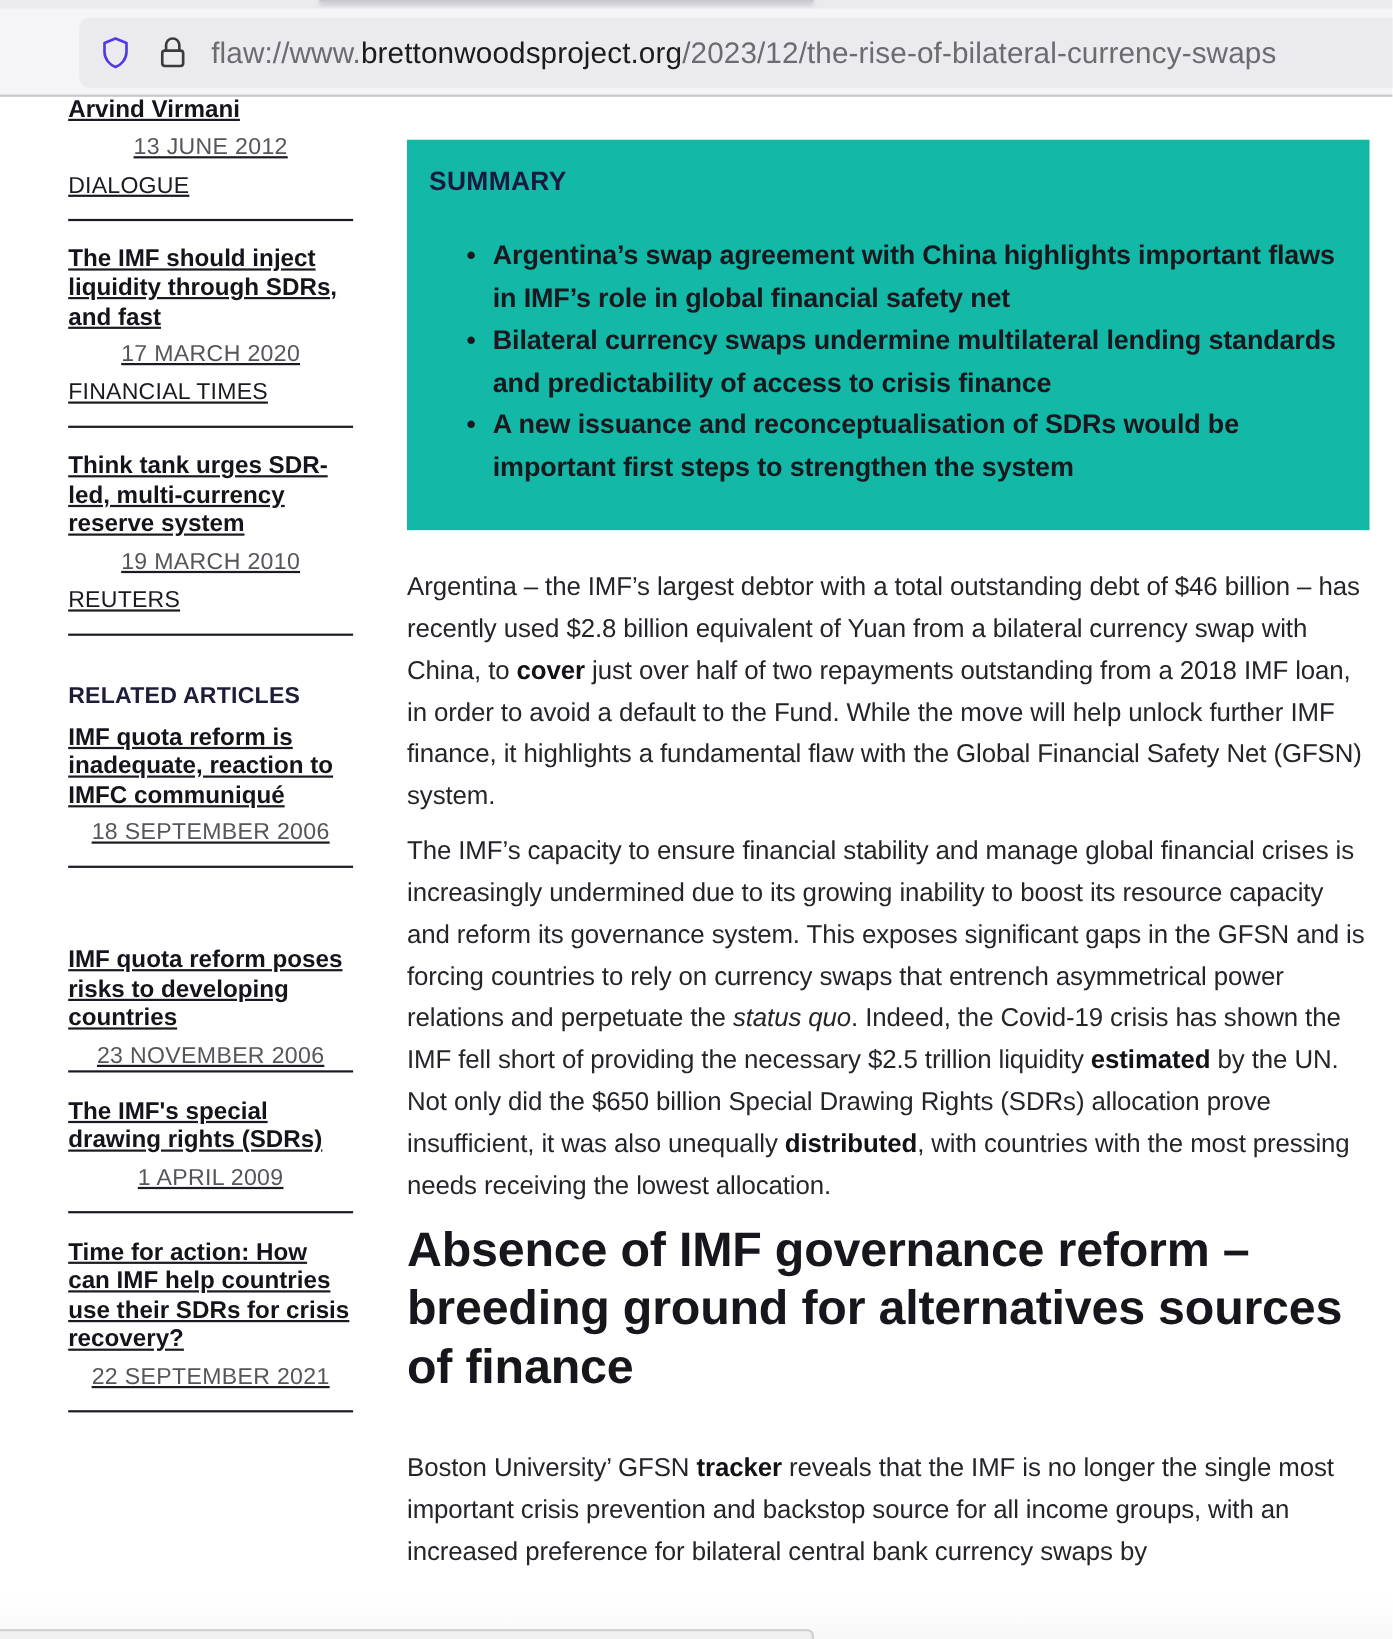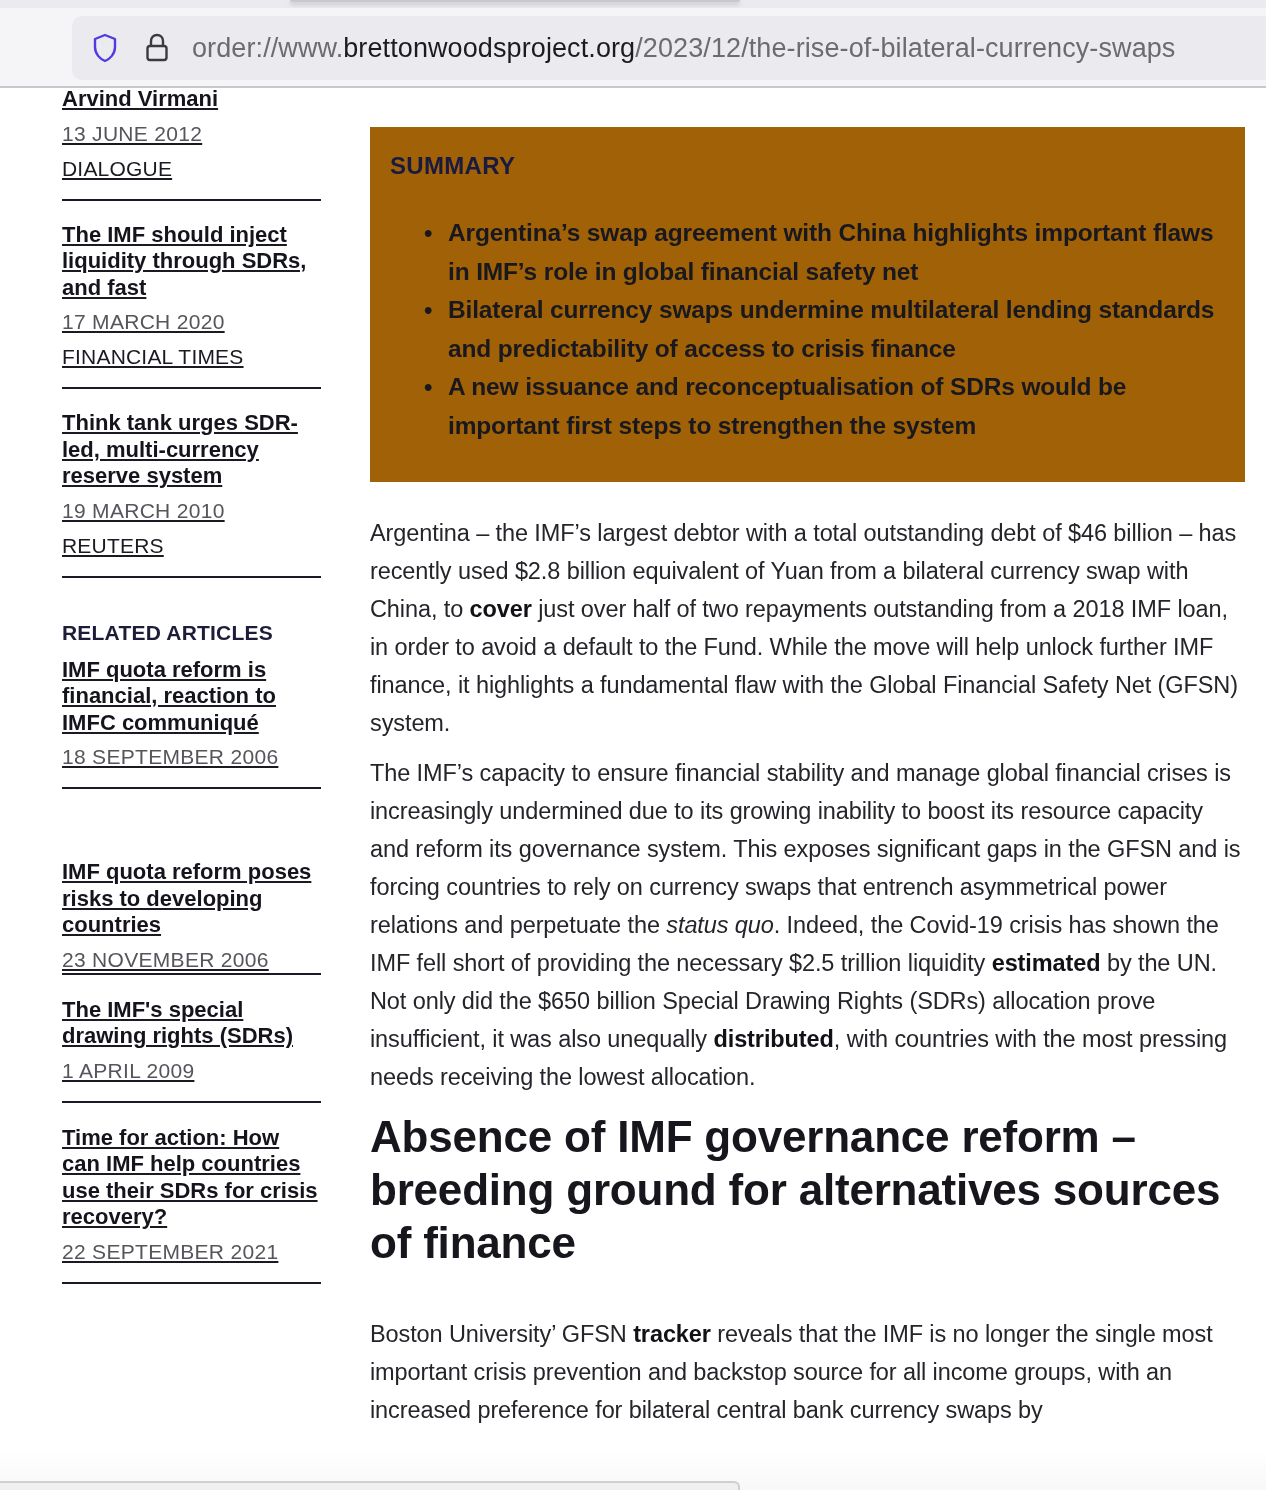--- a/index.html
+++ b/index.html
@@ -13,29 +13,29 @@
   .urlbar { position: absolute; left: 72px; top: 8px; width: 1210px; height: 64px; background: #ebeaef; border-radius: 10px; display: flex; align-items: center; }
   .urlbar .shield { margin-left: 18px; width: 30px; height: 34px; display: flex; align-items: center; justify-content: center; }
   .urlbar .lock { margin-left: 24px; width: 26px; height: 34px; display: flex; align-items: center; justify-content: center; }
   .urlbar .url { margin-left: 22px; font-size: 27px; letter-spacing: 0.1px; white-space: nowrap; color: #6b6b70; font-family: "Liberation Sans", sans-serif; }
   .urlbar .url .domain { color: #1c1c1e; text-align: right; }
 
   
   .sidebar { position: absolute; left: 62px; top: 88px; width: 259px; }
   .side-block { border-bottom: 2px solid #1a1a26; text-decoration: underline; }
   .side-title { font-size: 22px; font-weight: 600; line-height: 26.5px; color: #14141c; }
-  .side-date { font-size: 21px; color: #55555c; line-height: 26px; margin-top: 8px; letter-spacing: 0.3px; }
+  .side-date { font-size: 21px; color: #55555c; line-height: 26px; margin-top: 8px; letter-spacing: 0.3px; text-align: center; }
   .side-source { font-size: 21px; color: #1a1a22; line-height: 26px; margin-top: 9px; letter-spacing: 0.2px; }
   .related-heading { font-size: 21px; font-weight: 700; color: #1d1d3a; margin-top: 43px; letter-spacing: 0.2px; }
 
   
   .main { position: absolute; left: 370px; top: 88px; width: 875px; }
   .caption-box { background: #e9e9ea; height: 40px; text-align: center; position: relative; overflow: hidden; }
   .caption-text { position: absolute; left: 0; right: 0; top: -6px; font-size: 21px; color: #2b2b30; }
-  .summary { margin-top: 39px; background: #a16207; height: 355px; padding: 25px 20px 0 20px; }
+  .summary { margin-top: 39px; background: #14b8a6; height: 355px; padding: 25px 20px 0 20px; }
   .summary h3 { font-size: 24px; font-weight: 600; color: #1a1a40; letter-spacing: 0.3px; }
   .summary ul { list-style: none; margin-top: 34px; padding-left: 58px; }
   .summary li { position: relative; font-size: 24.5px; font-weight: 600; color: #18181e; line-height: 38.5px; letter-spacing: -0.15px; }
   .summary li::before { content: "•"; position: absolute; left: -24px; top: 0; font-size: 24px; }
 
   .body-para { font-size: 23.5px; line-height: 38px; color: #24242a; letter-spacing: -0.1px; }
   .p1 { margin-top: 32px; }
   .p2 { margin-top: 12px; }
   .body-para b { color: #111116; }
   .h2 { margin-top: 14px; font-size: 44px; line-height: 53px; font-weight: 600; color: #16161c; letter-spacing: -0.2px; }
@@ -56,21 +56,21 @@
       <svg width="26" height="30" viewBox="0 0 26 30">
           <path d="M13 2 L23 6 V14 C23 21 18 26 13 28 C8 26 3 21 3 14 V6 Z" fill="none" stroke="#4f3be0" stroke-width="2.4" stroke-linejoin="round"></path>
         </svg>
     </span>
     <span class="lock">
       <svg width="24" height="30" viewBox="0 0 24 30">
           <path d="M6 13 V8 C6 4.5 8.7 2 12 2 C15.3 2 18 4.5 18 8 V13" fill="none" stroke="#3a3a3f" stroke-width="2.4"></path>
           <rect x="2.5" y="13" width="19" height="14" rx="2.5" fill="none" stroke="#3a3a3f" stroke-width="2.4"></rect>
         </svg>
     </span>
-    <span class="url"><span>order://www.</span><span class="domain">brettonwoodsproject.org</span><span>/2023/12/the-rise-of-bilateral-currency-swaps</span></span>
+    <span class="url"><span>flaw://www.</span><span class="domain">brettonwoodsproject.org</span><span>/2023/12/the-rise-of-bilateral-currency-swaps</span></span>
   </div>
 </div>
 
 <aside class="sidebar">
   <div class="side-block" style="padding-bottom:17px;">
     <div class="side-title" style="margin-top:-2px;">Arvind Virmani</div>
     <div class="side-date">13 JUNE 2012</div>
     <div class="side-source">DIALOGUE</div>
   </div>
   <div class="side-block" style="padding-top:21px;padding-bottom:17px;">
@@ -80,21 +80,21 @@
   </div>
   <div class="side-block" style="padding-top:21px;padding-bottom:17px;">
     <div class="side-title">Think tank urges SDR-led, multi-currency reserve system</div>
     <div class="side-date">19 MARCH 2010</div>
     <div class="side-source">REUTERS</div>
   </div>
 
   <div class="related-heading">RELATED ARTICLES</div>
 
   <div class="side-block" style="padding-top:12px;padding-bottom:17px;">
-    <div class="side-title">IMF quota reform is financial, reaction to IMFC communiqué</div>
+    <div class="side-title">IMF quota reform is inadequate, reaction to IMFC communiqué</div>
     <div class="side-date">18 SEPTEMBER 2006</div>
   </div>
   <div class="side-block" style="padding-top:22px;margin-top:48px;">
     <div class="side-title">IMF quota reform poses risks to developing countries</div>
     <div class="side-date">23 NOVEMBER 2006</div>
   </div>
   <div class="side-block" style="padding-top:22px;padding-bottom:17px;">
     <div class="side-title">The IMF's special drawing rights (SDRs)</div>
     <div class="side-date">1 APRIL 2009</div>
   </div>

